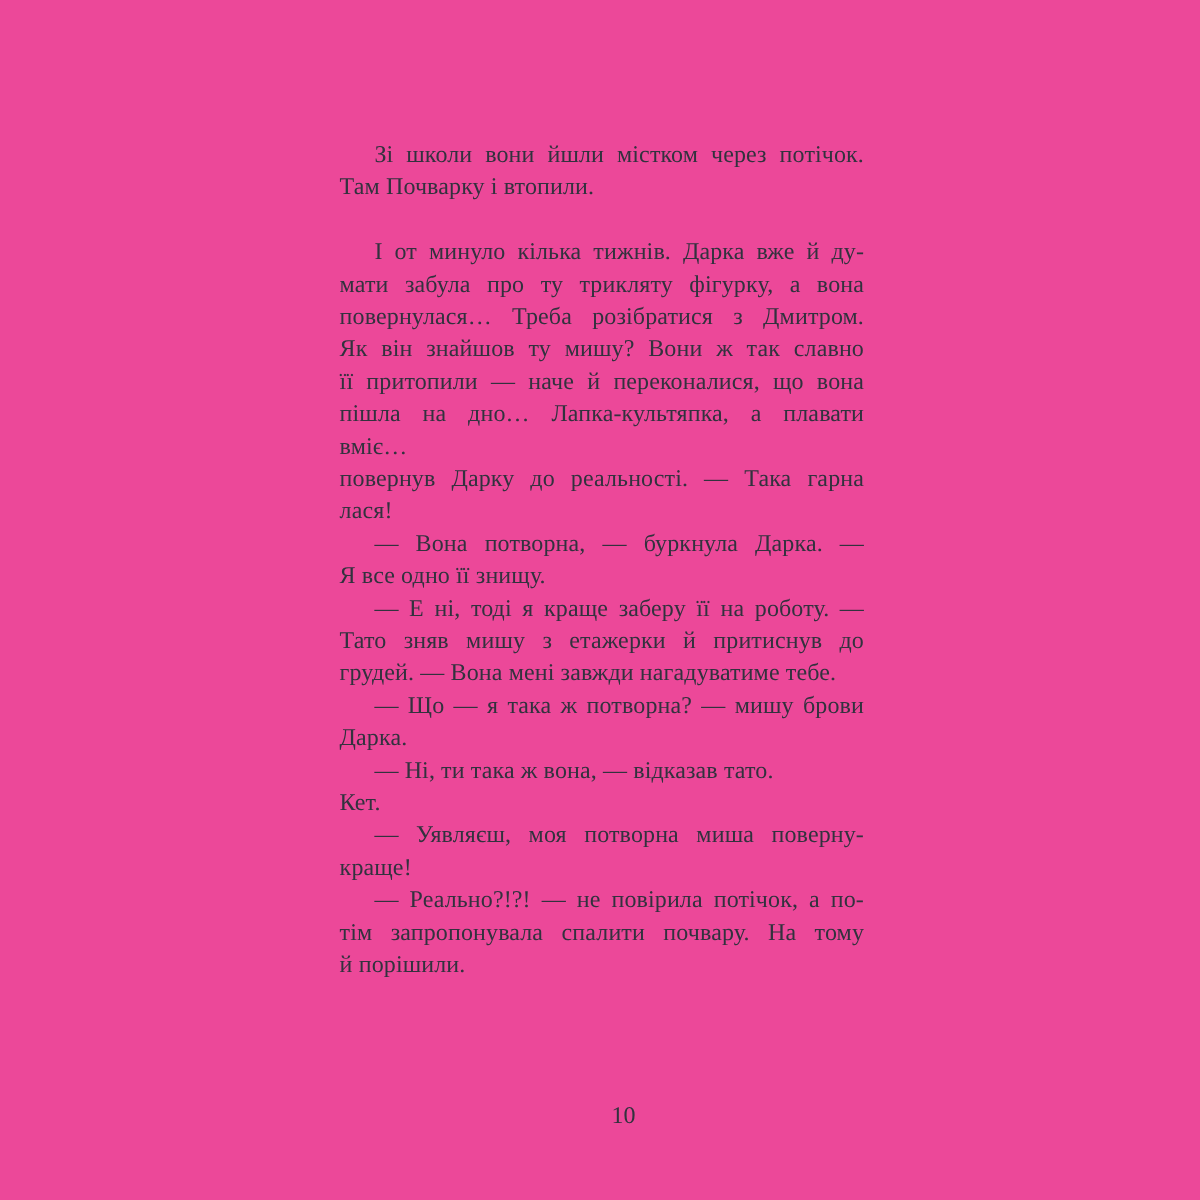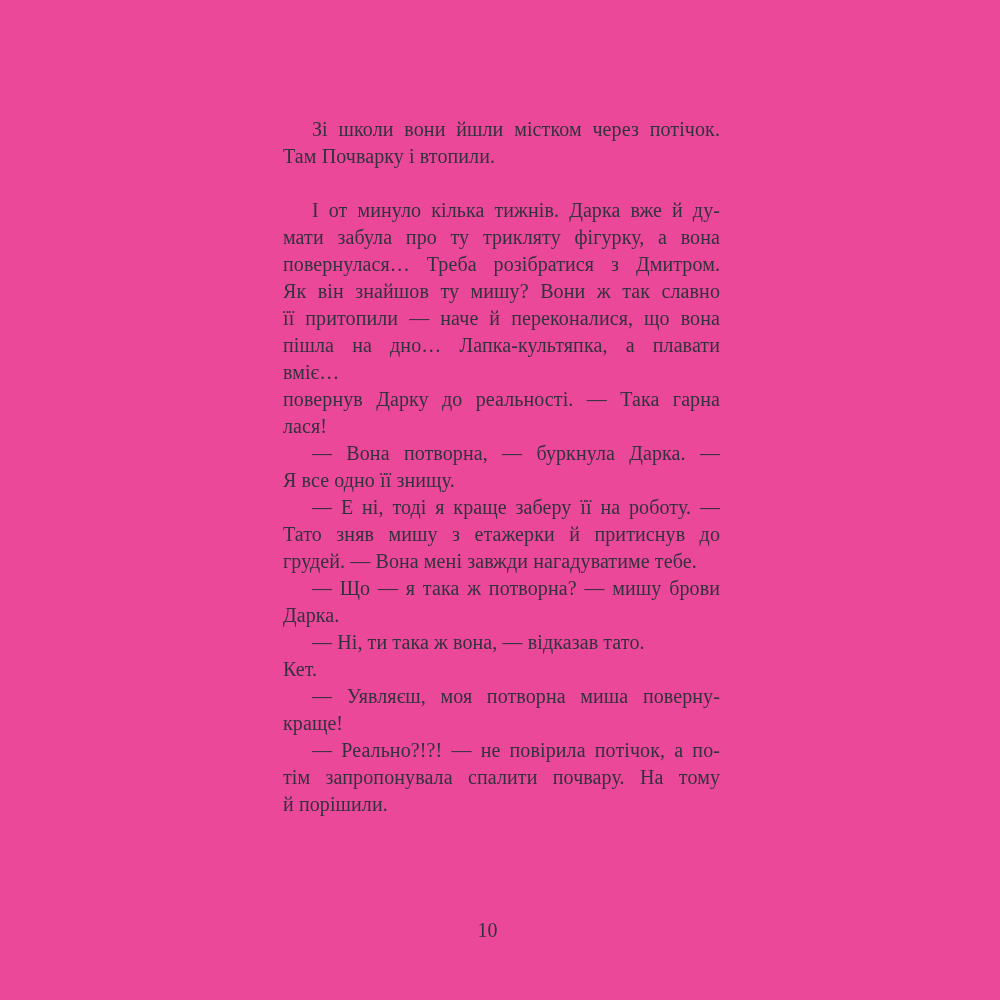--- a/index.html
+++ b/index.html
@@ -39,21 +39,21 @@
     text-align-last: justify;
   }
   .line.last {
     text-align-last: left;
   }
   .line.first {
     text-indent: 29px;
   }
   .page-number {
     position: absolute;
-    left: 269px;
+    left: 301px;
     top: 917px;
     width: 437px;
     text-align: center;
     font-size: 20px;
     line-height: 27px;
   }
 </style>
 </head>
 <body>
 

